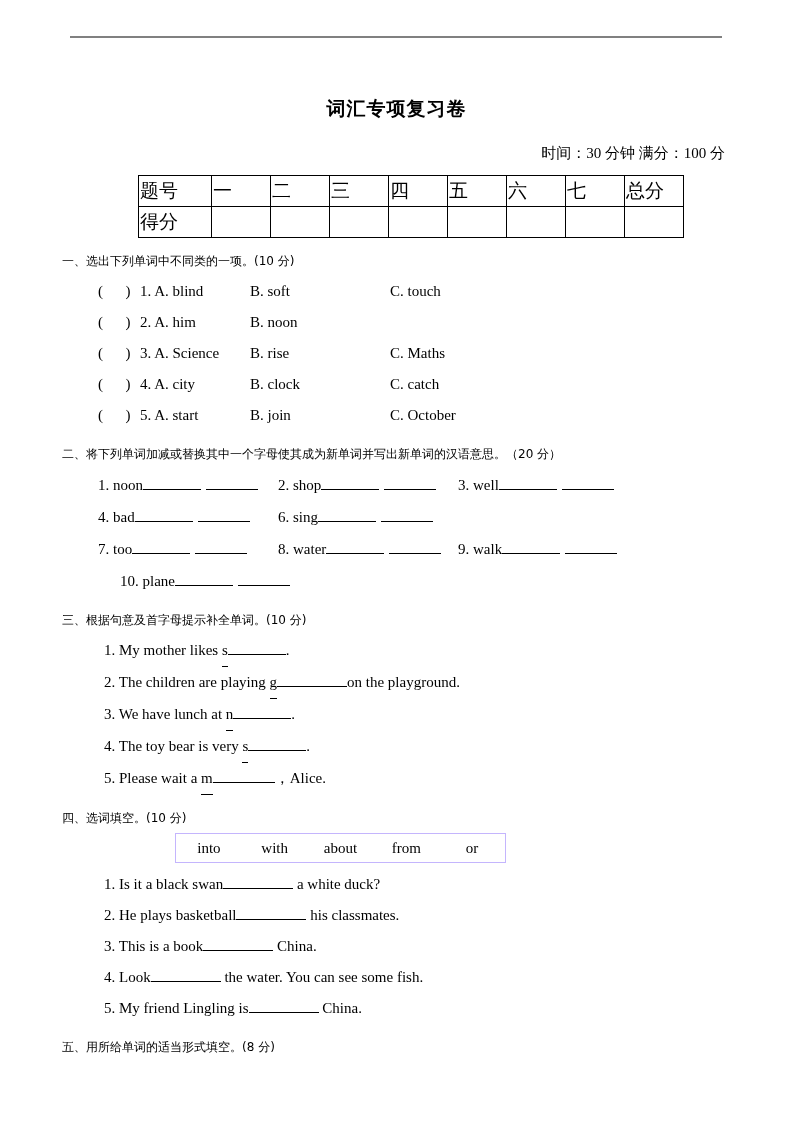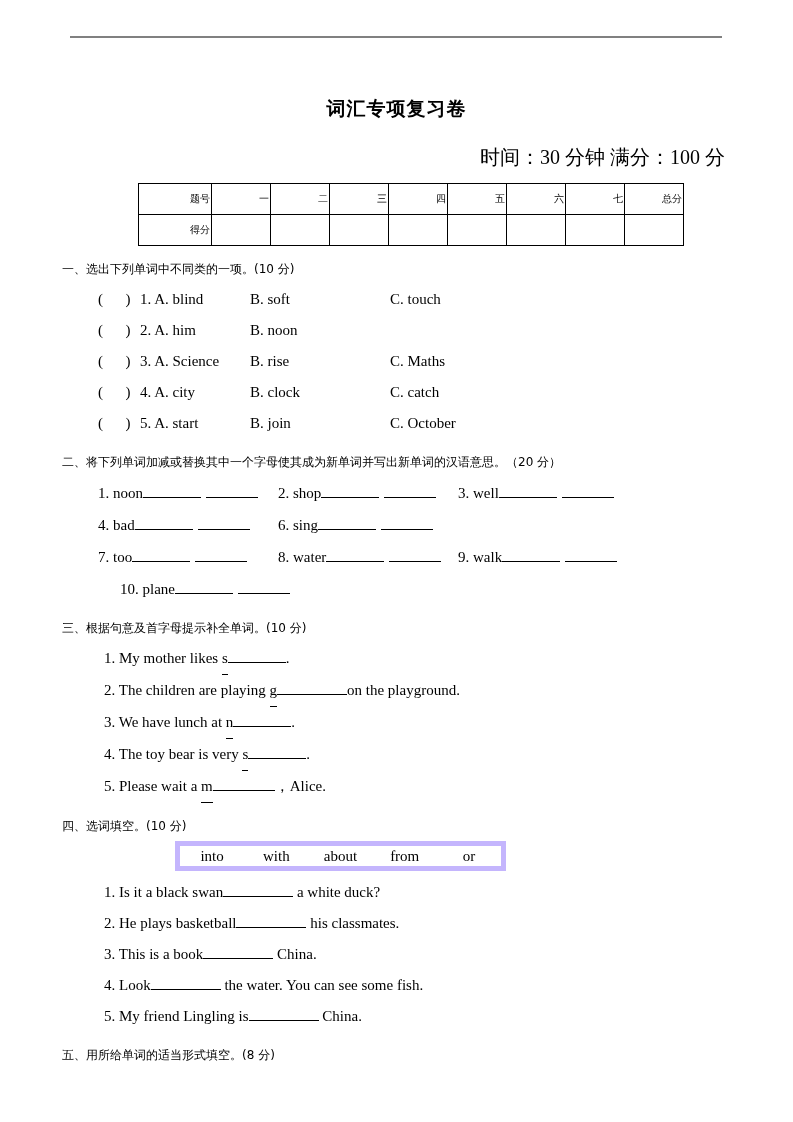--- a/index.html
+++ b/index.html
@@ -39,39 +39,39 @@
     text-align: center;
     font-size: 19px;
     font-weight: bold;
     letter-spacing: 1px;
     margin-top: 96px;
     font-family: "DejaVu Sans", "Liberation Sans", sans-serif;
   }
   .meta-line {
     text-align: right;
     padding-right: 68px;
-    font-size: 20px;
+    font-size: 15px;
     margin-top: 22px;
     font-family: "Liberation Serif", "DejaVu Serif", serif;
   }
   .score-table-wrap {
     margin-top: 12px;
     padding-left: 138px;
   }
   table.score-table {
     border-collapse: collapse;
     table-layout: fixed;
     width: 524px;
   }
   table.score-table td {
     border: 1px solid #000000;
     height: 28px;
-    text-align: right;
+    text-align: left;
     vertical-align: middle;
-    font-size: 10px;
+    font-size: 19px;
     font-family: "DejaVu Sans", "Liberation Sans", sans-serif;
     margin-top: 13px;
   }
   table.score-table td.label-cell {
     width: 70px;
   }
   table.score-table td.num-cell {
     width: 56px;
   }
   .section {
@@ -135,21 +135,21 @@
     display: inline-block;
   }
 
   .wordbank-wrap {
     padding-left: 175px;
     margin-top: 6px;
   }
   .wordbank {
     width: 331px;
     box-sizing: border-box;
-    border: 5px solid #c4b5fd;
+    border: 1px solid #c4b5fd;
     height: 30px;
     display: flex;
     align-items: center;
     font-size: 15px;
   }
   .wordbank .wb-item {
     flex: 1 1 0;
     text-align: center;
   }
 </style>

